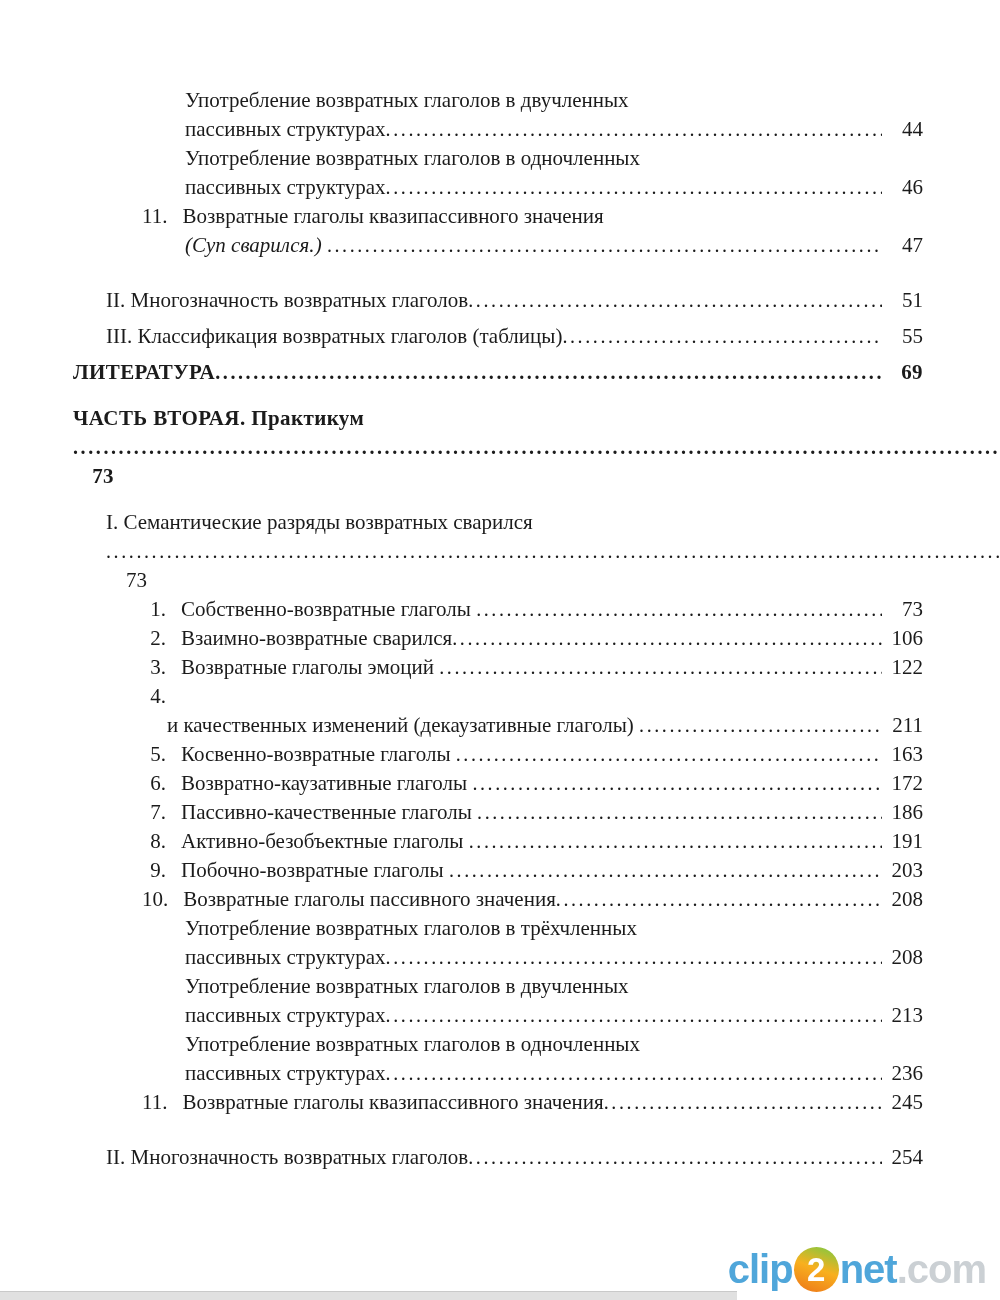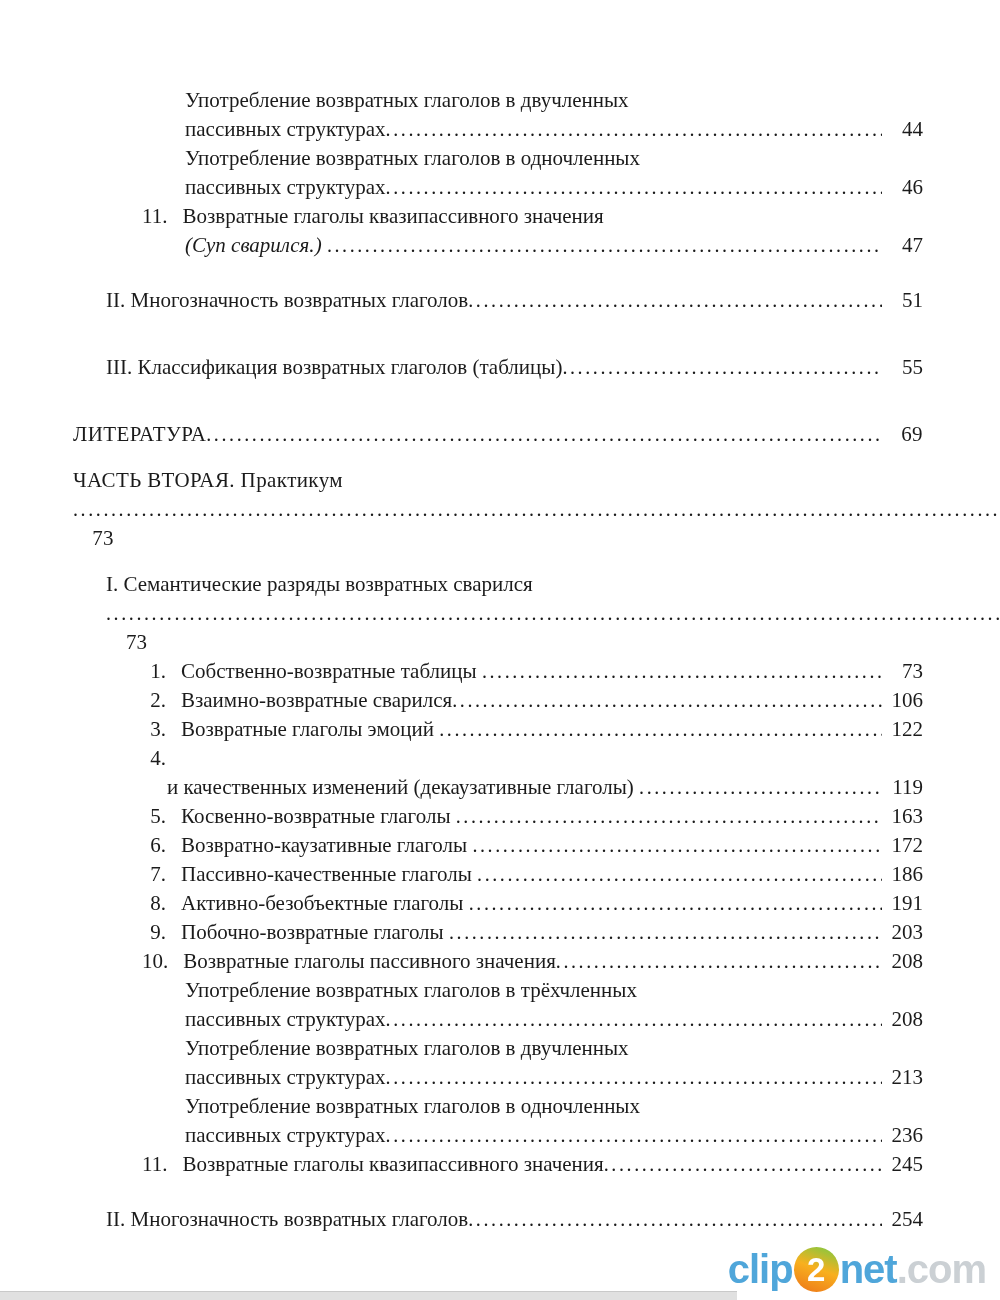--- a/index.html
+++ b/index.html
@@ -22,24 +22,24 @@
     width: 850px;
   }
 
   .row {
     display: flex;
     align-items: baseline;
     font-size: 21px;
     line-height: 29px;
     white-space: pre;
   }
-  .row.bold { font-weight: normal; letter-spacing: 0.4px; }
+  .row.bold { font-weight: bold; letter-spacing: 0.4px; }
 
   .sp-lg { margin-top: 26px; }
-  .sp-md { margin-top: 38px; }
+  .sp-md { margin-top: 7px; }
   .sp-sm { margin-top: 17px; flex-direction: column; }
 
   .ind-0  { padding-left: 0; }
   .ind-1  { padding-left: 33px; }
   .ind-2  { padding-left: 69px; }
   .ind-2b { padding-left: 94px; }
   .ind-3  { padding-left: 112px; }
 
   .num {
     flex: none;
@@ -119,25 +119,25 @@
       <div class="row ind-3"><span class="title">пассивных структурах</span><span class="dots"></span><span class="pg">44</span></div>
       <div class="row ind-3"><span class="title">Употребление возвратных глаголов в одночленных</span></div>
       <div class="row ind-3"><span class="title">пассивных структурах</span><span class="dots"></span><span class="pg">46</span></div>
       <div class="row ind-2"><span class="num">11.</span><span class="title">Возвратные глаголы квазипассивного значения</span></div>
       <div class="row ind-3"><span class="title"><span class="it">(</span><span class="it">Суп сварился.</span><span class="it">) </span></span><span class="dots"></span><span class="pg">47</span></div>
       <div class="row ind-1 sp-lg"><span class="title">II. Многозначность возвратных глаголов</span><span class="dots"></span><span class="pg">51</span></div>
       <div class="row ind-1 sp-md"><span class="title">III. Классификация возвратных глаголов (таблицы)</span><span class="dots"></span><span class="pg">55</span></div>
       <div class="row ind-0 sp-md bold"><span class="title">ЛИТЕРАТУРА</span><span class="dots"></span><span class="pg">69</span></div>
       <div class="row ind-0 sp-sm bold"><span class="title">ЧАСТЬ ВТОРАЯ. Практикум </span><span class="dots"></span><span class="pg">73</span></div>
       <div class="row ind-1 sp-sm"><span class="title">I. Семантические разряды возвратных сварился</span><span class="dots"></span><span class="pg">73</span></div>
-      <div class="row ind-2"><span class="num">1.</span><span class="title">Собственно-возвратные таблицы </span><span class="dots"></span><span class="pg">73</span></div>
+      <div class="row ind-2"><span class="num">1.</span><span class="title">Собственно-возвратные глаголы </span><span class="dots"></span><span class="pg">73</span></div>
       <div class="row ind-2"><span class="num">2.</span><span class="title">Взаимно-возвратные сварился</span><span class="dots"></span><span class="pg">106</span></div>
       <div class="row ind-2"><span class="num">3.</span><span class="title">Возвратные глаголы эмоций </span><span class="dots"></span><span class="pg">122</span></div>
       <div class="row ind-2"><span class="num">4.</span></div>
-      <div class="row ind-2b"><span class="title">и качественных изменений (декаузативные глаголы) </span><span class="dots"></span><span class="pg">119</span></div>
+      <div class="row ind-2b"><span class="title">и качественных изменений (декаузативные глаголы) </span><span class="dots"></span><span class="pg">211</span></div>
       <div class="row ind-2"><span class="num">5.</span><span class="title">Косвенно-возвратные глаголы </span><span class="dots"></span><span class="pg">163</span></div>
       <div class="row ind-2"><span class="num">6.</span><span class="title">Возвратно-каузативные глаголы </span><span class="dots"></span><span class="pg">172</span></div>
       <div class="row ind-2"><span class="num">7.</span><span class="title">Пассивно-качественные глаголы </span><span class="dots"></span><span class="pg">186</span></div>
       <div class="row ind-2"><span class="num">8.</span><span class="title">Активно-безобъектные глаголы </span><span class="dots"></span><span class="pg">191</span></div>
       <div class="row ind-2"><span class="num">9.</span><span class="title">Побочно-возвратные глаголы </span><span class="dots"></span><span class="pg">203</span></div>
       <div class="row ind-2"><span class="num">10.</span><span class="title">Возвратные глаголы пассивного значения</span><span class="dots"></span><span class="pg">208</span></div>
       <div class="row ind-3"><span class="title">Употребление возвратных глаголов в трёхчленных</span></div>
       <div class="row ind-3"><span class="title">пассивных структурах</span><span class="dots"></span><span class="pg">208</span></div>
       <div class="row ind-3"><span class="title">Употребление возвратных глаголов в двучленных</span></div>
       <div class="row ind-3"><span class="title">пассивных структурах</span><span class="dots"></span><span class="pg">213</span></div>

